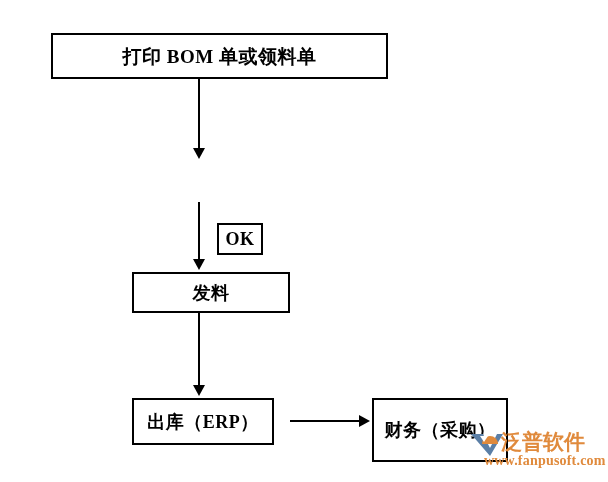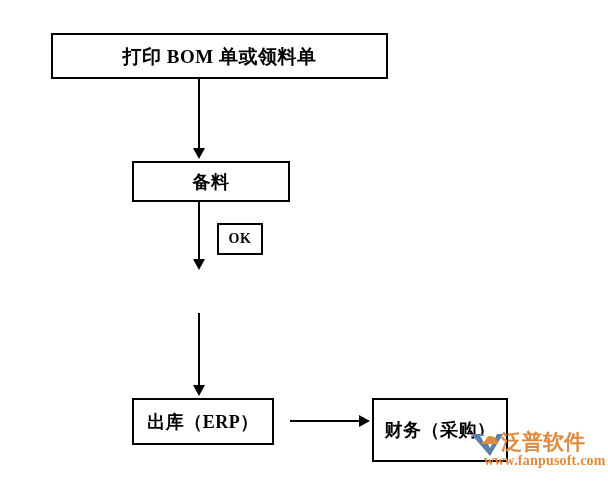--- a/index.html
+++ b/index.html
@@ -39,21 +39,21 @@
     left: 51px;  top: 33px;  width: 337px; height: 46px;
     font-size: 19px;
   }
   #node-prepare {
     left: 132px; top: 161px; width: 158px; height: 41px;
     font-size: 18px;
   }
   #node-ok {
     left: 217px; top: 223px; width: 46px;  height: 32px;
     border-width: 2px;
-    font-size: 14px;
+    font-size: 18px;
     letter-spacing: 0.5px;
     font-family: "Liberation Serif", "DejaVu Serif", serif;
   }
   #node-issue {
     left: 132px; top: 272px; width: 158px; height: 41px;
     font-size: 18px;
   }
   #node-outbound {
     left: 132px; top: 398px; width: 142px; height: 47px;
     font-size: 18px;
@@ -144,31 +144,31 @@
 
 <div id="canvas">
 
   <div class="node" id="node-print">
     <span class="node-label">打印 BOM 单或领料单</span>
   </div>
 
   <div class="conn conn-v" id="line-print-prepare"></div>
   <div class="arrowhead arrow-down" id="head-print-prepare"></div>
 
-  <div class="node" id="node-prepare">
-    <span class="node-label">备料</span>
-  </div>
 
   <div class="conn conn-v" id="line-prepare-issue"></div>
   <div class="arrowhead arrow-down" id="head-prepare-issue"></div>
 
   <div class="node" id="node-ok">
     <span class="node-label">OK</span>
   </div>
 
+  <div class="node" id="node-issue">
+    <span class="node-label">发料</span>
+  </div>
 
   <div class="conn conn-v" id="line-issue-outbound"></div>
   <div class="arrowhead arrow-down" id="head-issue-outbound"></div>
 
   <div class="node" id="node-outbound">
     <span class="node-label">出库（ERP）</span>
   </div>
 
   <div class="conn conn-h" id="line-outbound-finance"></div>
   <div class="arrowhead arrow-right" id="head-outbound-finance"></div>

